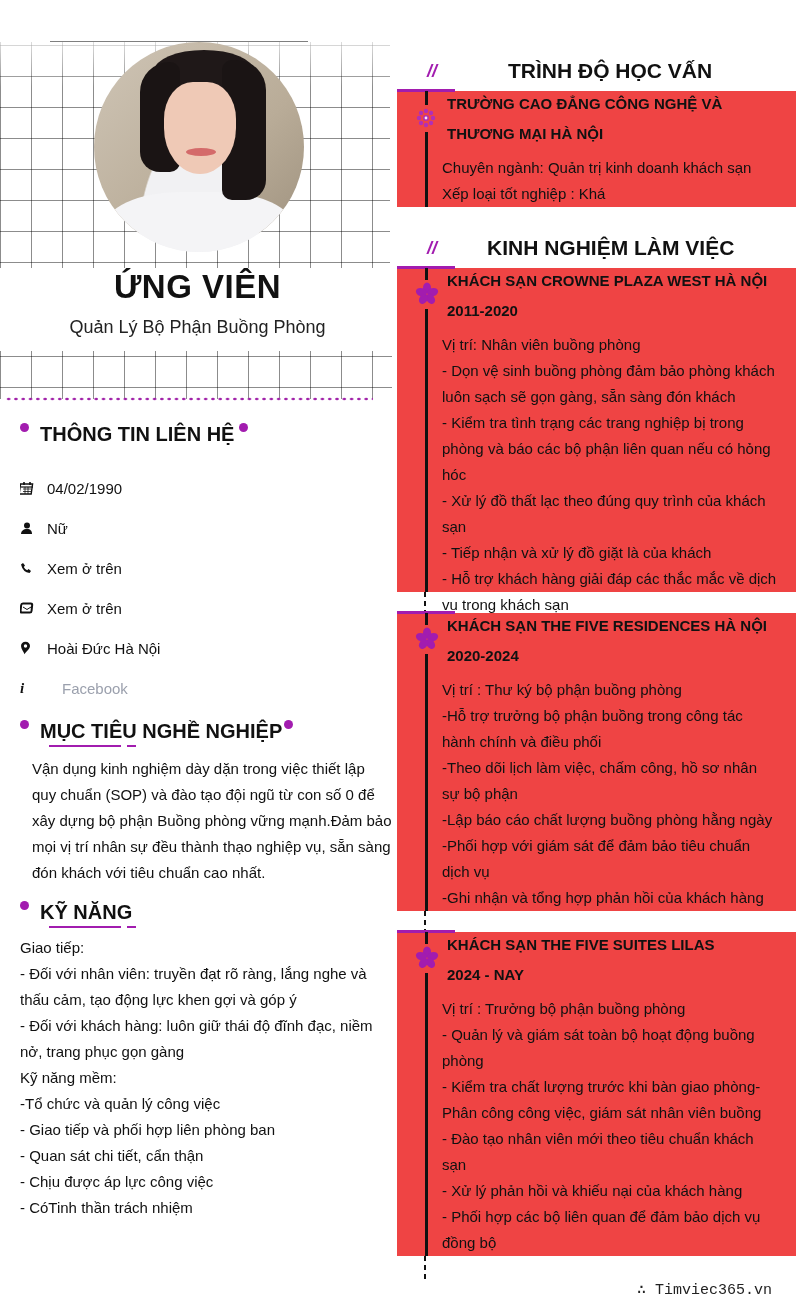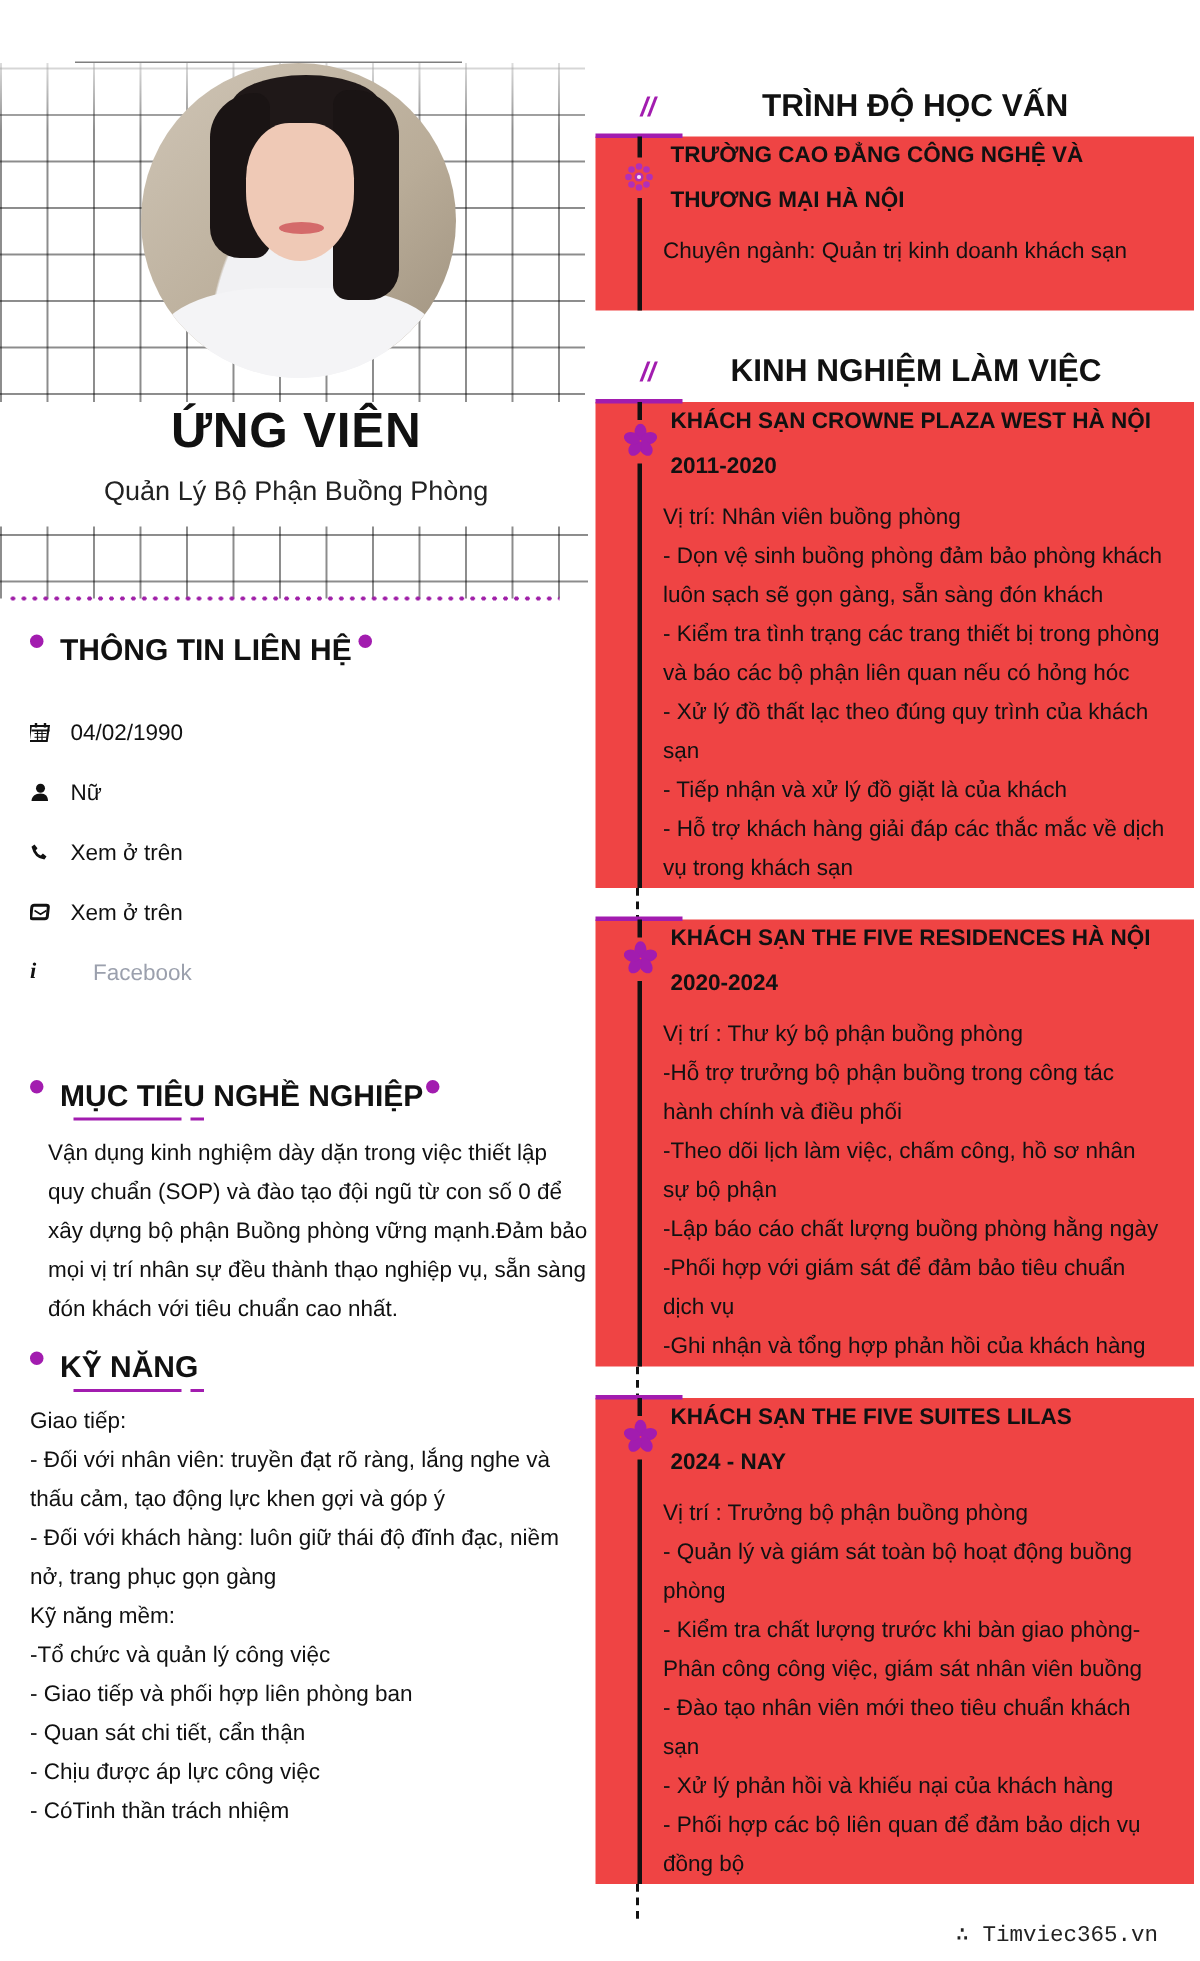--- a/index.html
+++ b/index.html
@@ -135,20 +135,29 @@
       <span class="ic">
         <svg width="14" height="12" viewBox="0 0 14 12">
             <rect x="1.5" y="1.5" width="11" height="9" rx="1.5" fill="none" stroke="#111" stroke-width="2" transform="skewX(-6)"></rect>
             <path d="M3 5 L7 7.5 L11 5" stroke="#111" stroke-width="1" fill="none"></path>
           </svg>
       </span>
       <span class="val">Xem ở trên</span>
     </div>
     <div class="contact-row">
       <span class="ic">
+        <svg width="11" height="14" viewBox="0 0 11 14">
+            <path d="M5.5 0.8 C2.8 0.8 1 2.8 1 5 C1 8 4 11 4.5 13.2 C6 10.5 10 8 10 5 C10 2.8 8.2 0.8 5.5 0.8 Z" fill="#111"></path>
+            <circle cx="5.5" cy="5" r="1.7" fill="#fff"></circle>
+          </svg>
+      </span>
+      <span class="val">Hoài Đức Hà Nội</span>
+    </div>
+    <div class="contact-row">
+      <span class="ic">
         <span style="font-family:'Liberation Serif',serif;font-weight:bold;font-style:italic;font-size:15px;">i</span>
       </span>
       <span class="val muted">Facebook</span>
     </div>
   </div>
 
   <div class="sec-head" style="top:720px;">
     <span class="bullet"></span>
     <span class="label" style="margin-right:2px;">MỤC TIÊU NGHỀ NGHIỆP</span>
     <span class="bullet"></span>
@@ -202,20 +211,21 @@
       </g>
       <circle cx="10" cy="10" r="1.4" fill="#f9e4f8"></circle>
     </svg>
     <div class="tl-solid" style="top:41px; height:75px;"></div>
     <div class="heading" style="top:-2px;">
       <div>TRƯỜNG CAO ĐẲNG CÔNG NGHỆ VÀ</div>
       <div>THƯƠNG MẠI HÀ NỘI</div>
     </div>
     <div class="body" style="top:64px;">
       <div>Chuyên ngành: Quản trị kinh doanh khách sạn</div>
+      <div>Xếp loại tốt nghiệp : Khá</div>
     </div>
   </div>
 
   <div class="r-head" style="top:236px;">
     <span class="slash">//</span>
     <span style="margin-left:2px;">KINH NGHIỆM LÀM VIỆC</span>
   </div>
 
   <div class="card" style="top:268px; height:324px;">
     <div class="topbar"></div>
@@ -230,21 +240,21 @@
       </g>
     </svg>
     <div class="tl-solid" style="top:41px; height:283px;"></div>
     <div class="heading" style="top:-2px;">
       <div>KHÁCH SẠN CROWNE PLAZA WEST HÀ NỘI</div>
       <div>2011-2020</div>
     </div>
     <div class="body" style="top:64px;">
       <div>Vị trí: Nhân viên buồng phòng</div>
       <div>- Dọn vệ sinh buồng phòng đảm bảo phòng khách luôn sạch sẽ gọn gàng, sẵn sàng đón khách</div>
-      <div>- Kiểm tra tình trạng các trang thiết bị trong phòng và báo các bộ phận liên quan nếu có hỏng hóc</div>
+      <div>- Kiểm tra tình trạng các trang nghiệp bị trong phòng và báo các bộ phận liên quan nếu có hỏng hóc</div>
       <div>- Xử lý đồ thất lạc theo đúng quy trình của khách sạn</div>
       <div>- Tiếp nhận và xử lý đồ giặt là của khách</div>
       <div>- Hỗ trợ khách hàng giải đáp các thắc mắc về dịch vụ trong khách sạn</div>
     </div>
   </div>
   <div class="tl-dash" style="top:592px; height:20px;"></div>
 
   <div class="card" style="top:613px; height:298px;">
     <div class="topbar"></div>
     <div class="tl-solid" style="top:0; height:12px;"></div>

